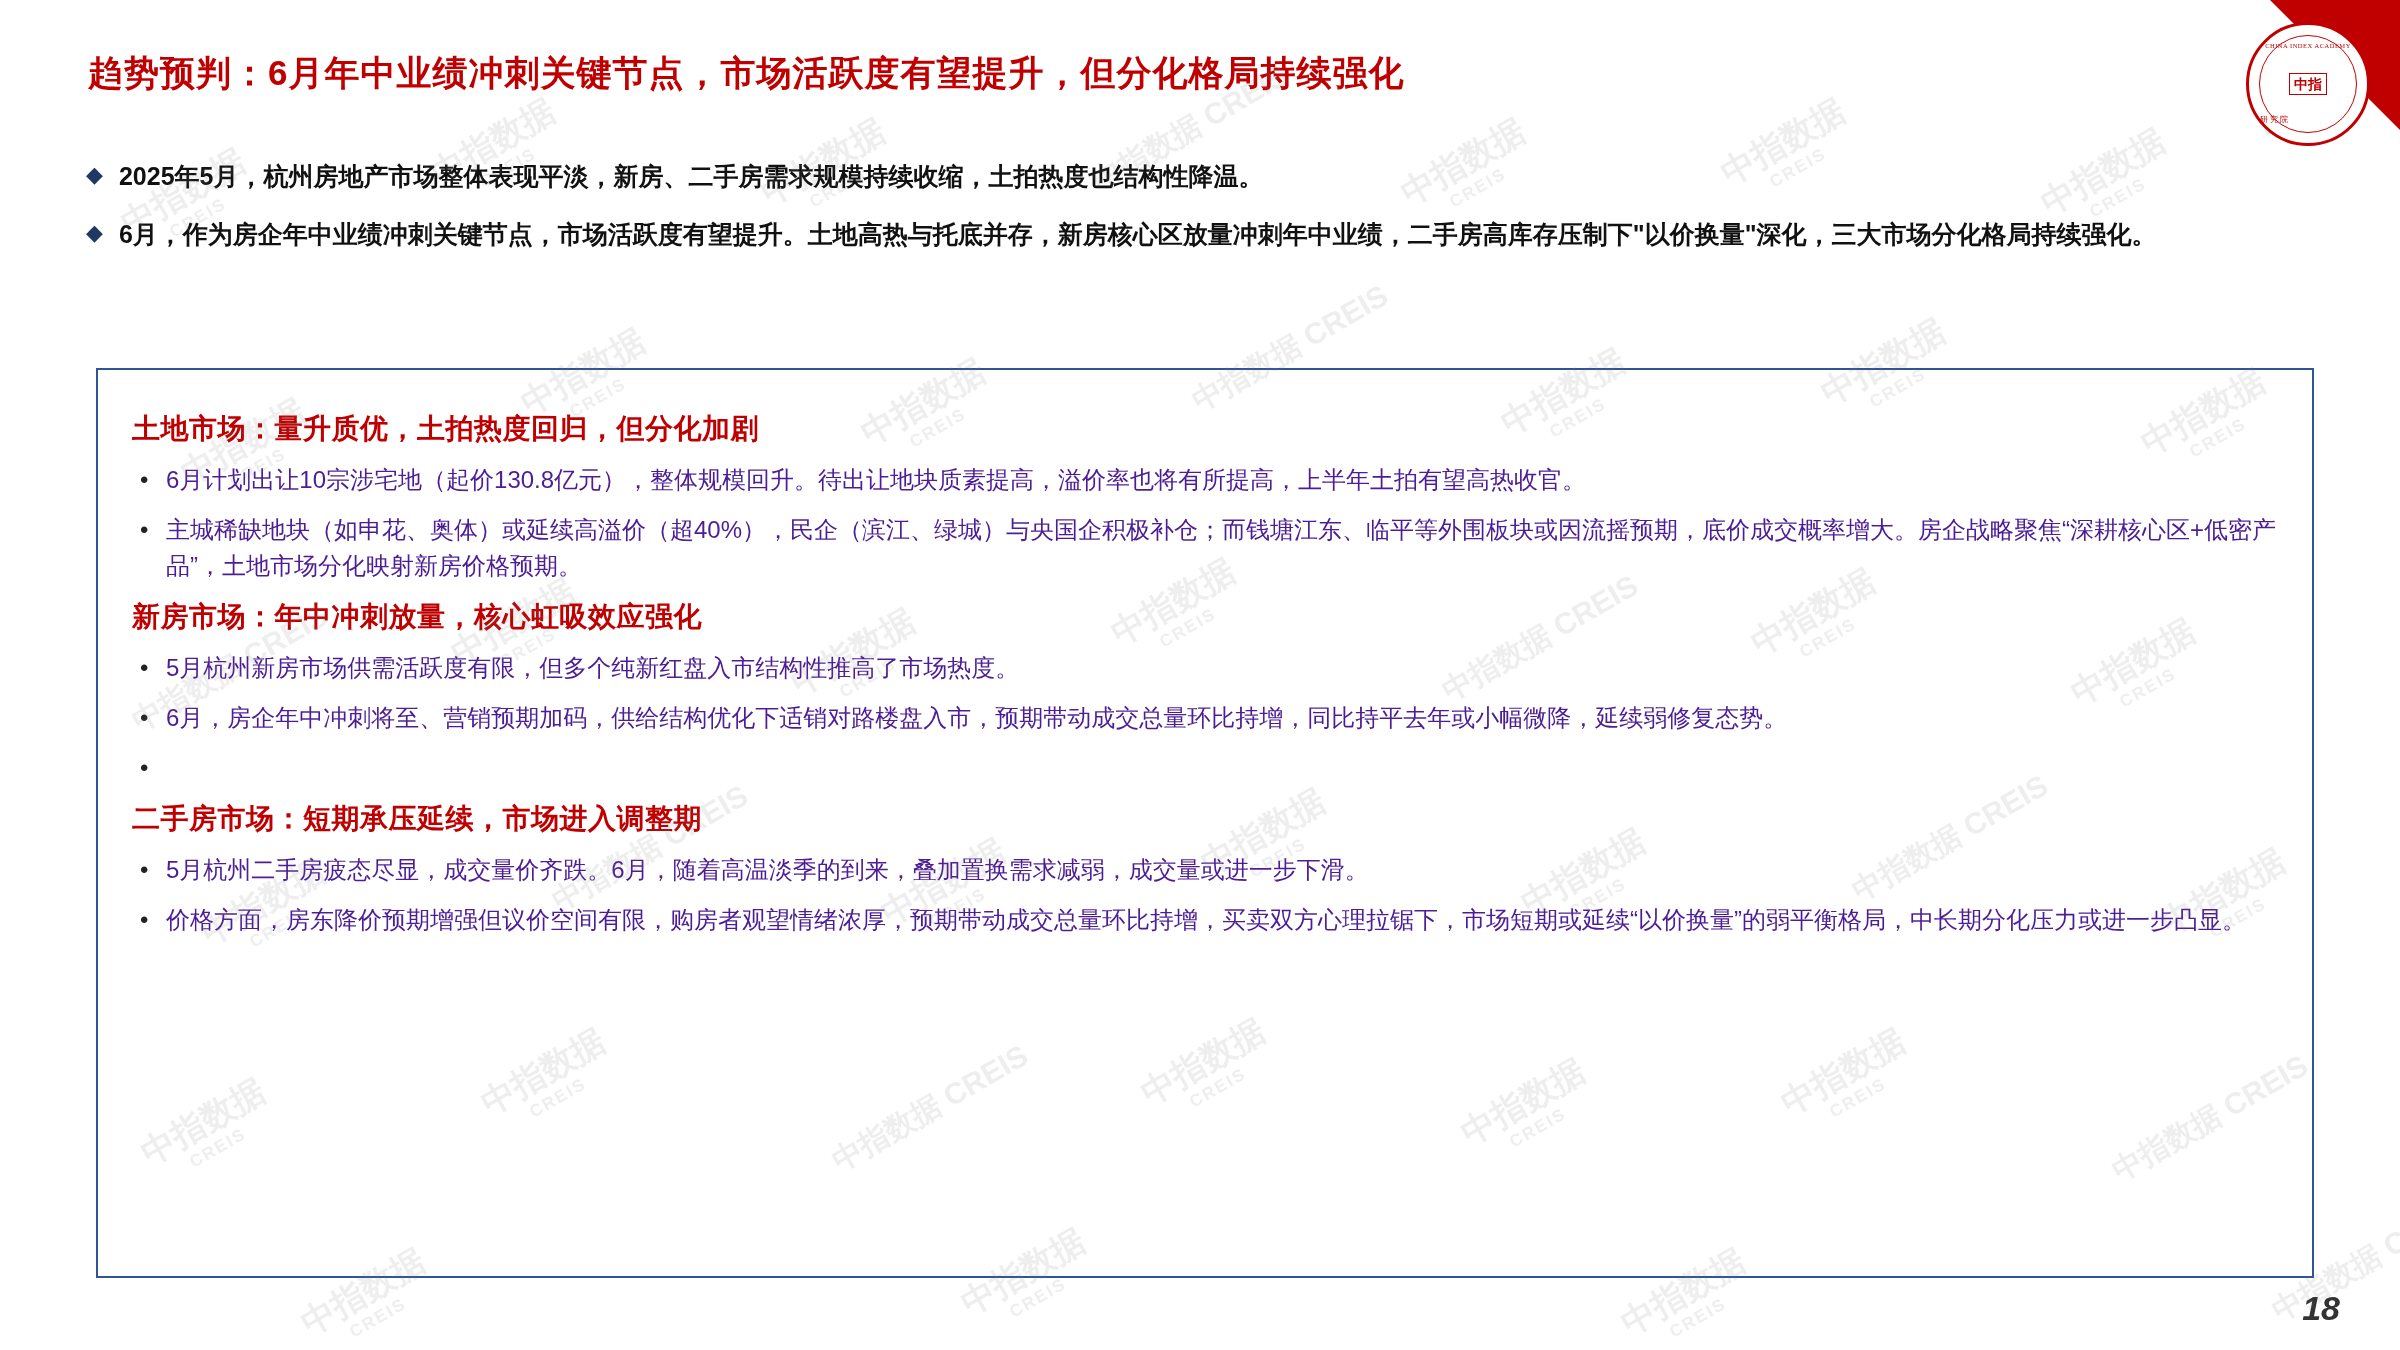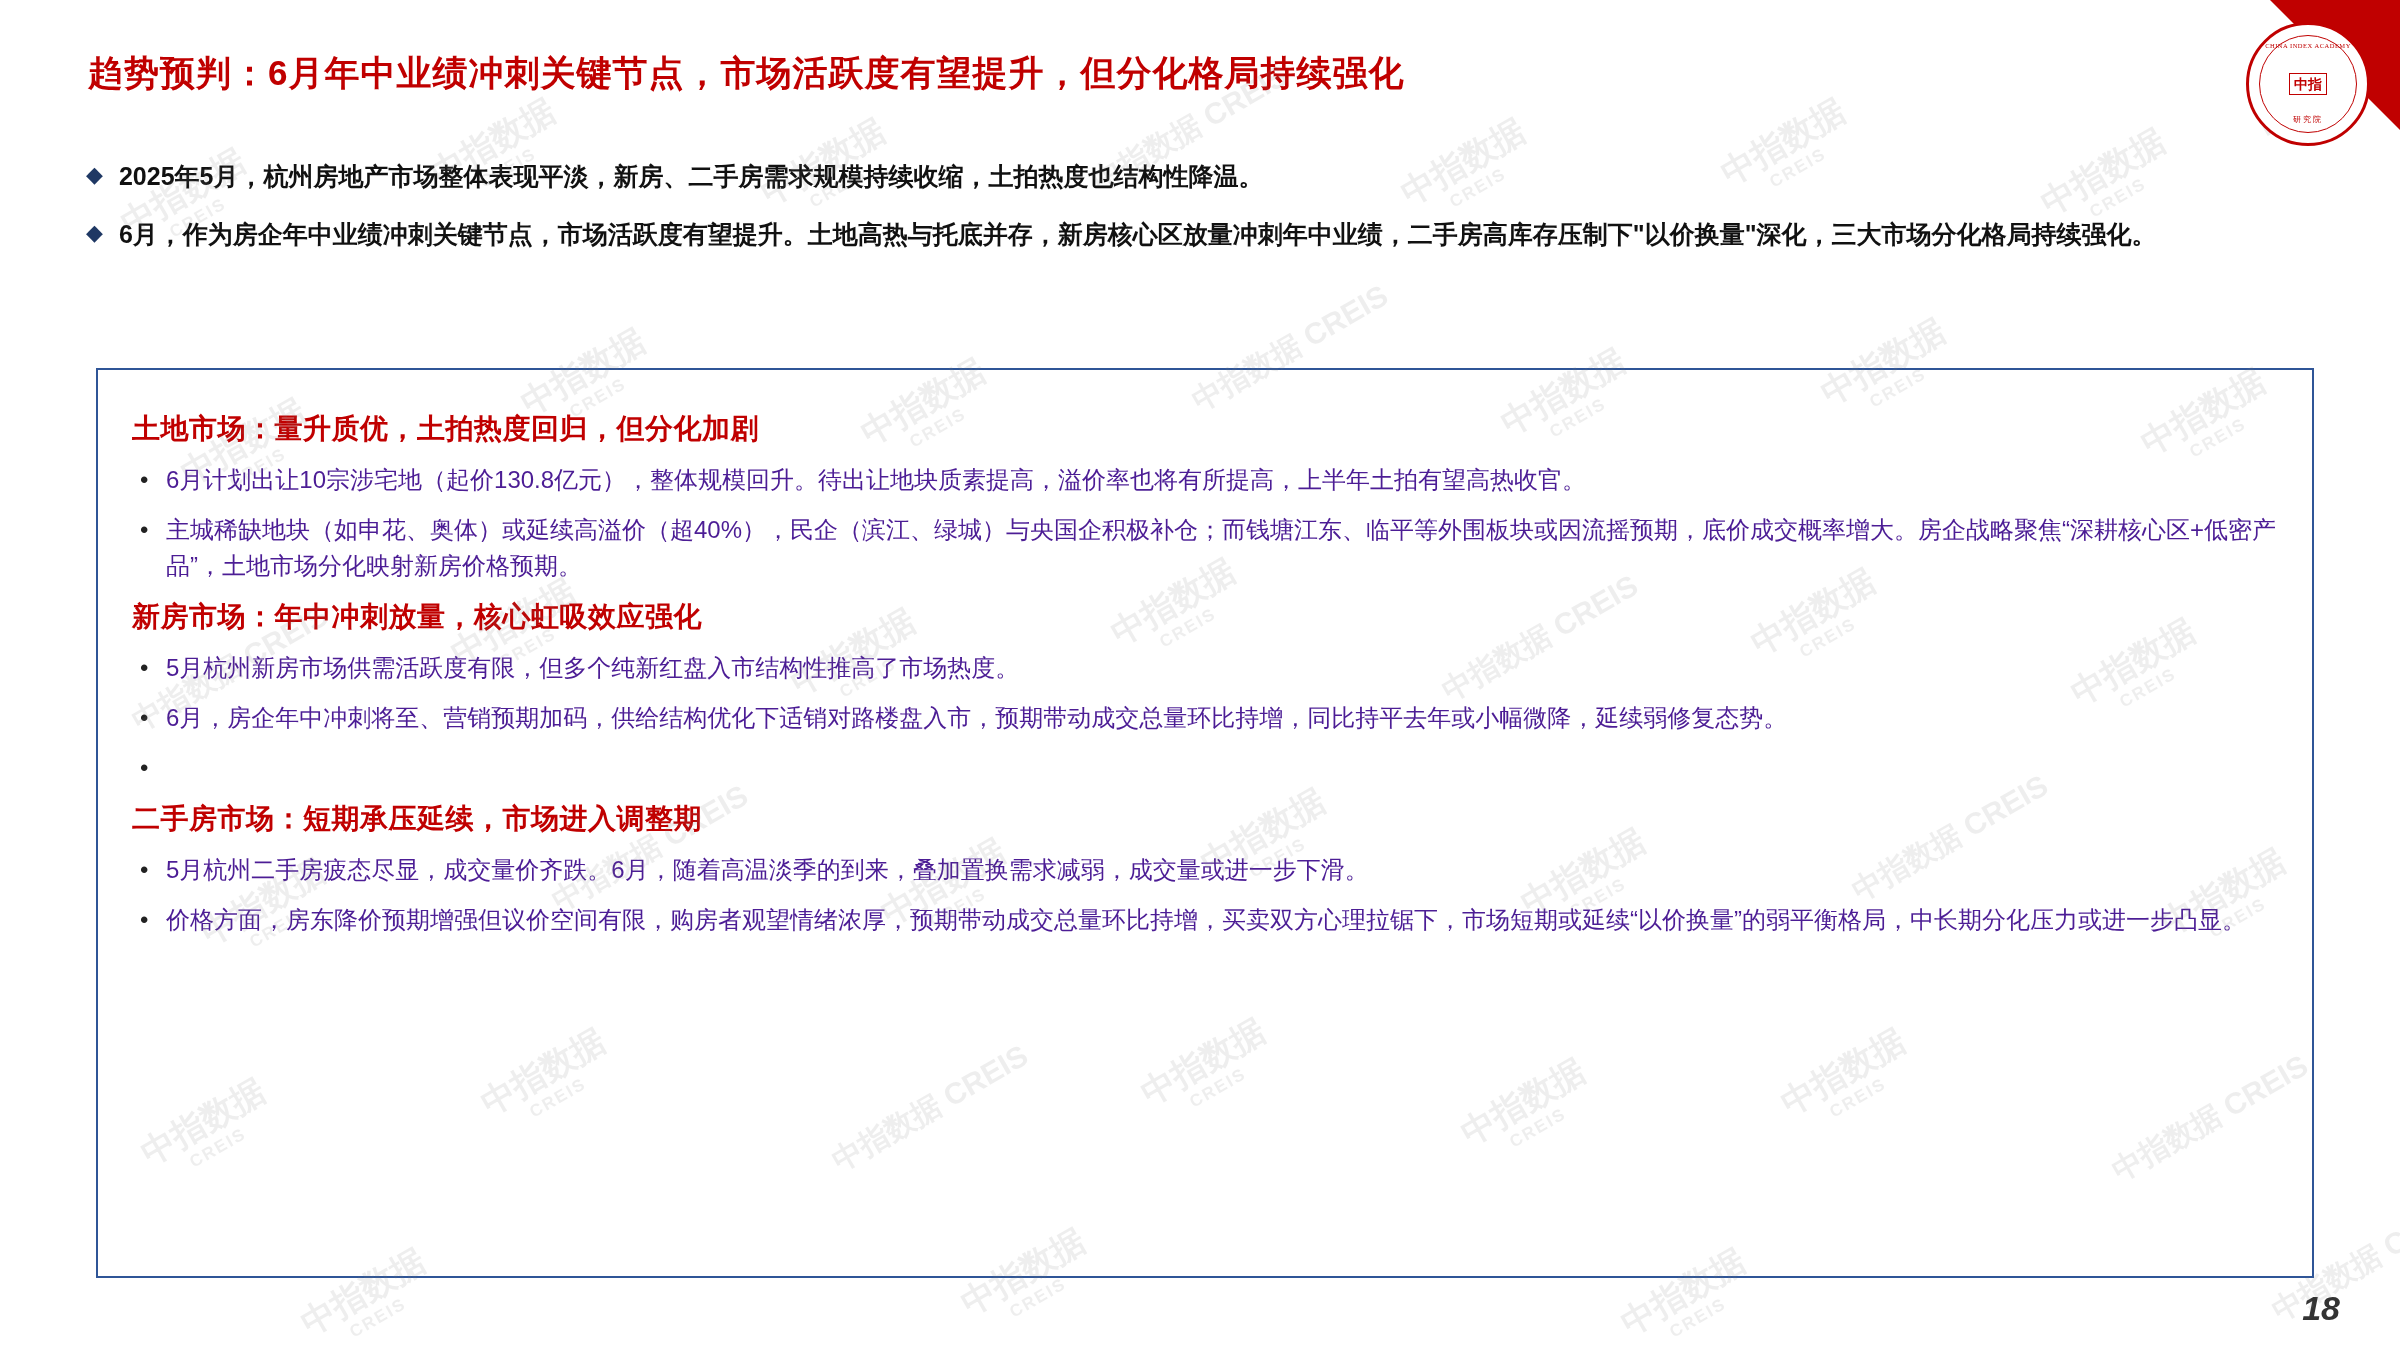--- a/index.html
+++ b/index.html
@@ -64,21 +64,20 @@
     text-align: center;
     font-size: 6.5px;
     letter-spacing: .5px;
     color: #c00000;
     font-family: "Liberation Serif", serif;
   }
   .seal-arc-bottom {
     position: absolute;
     bottom: 7px;
     left: 0; right: 0;
-    text-align: center;
     font-size: 8px;
     color: #c00000;
     letter-spacing: 2px;
   }
 
   
   .page-title {
     position: absolute;
     top: 50px;
     left: 88px;

